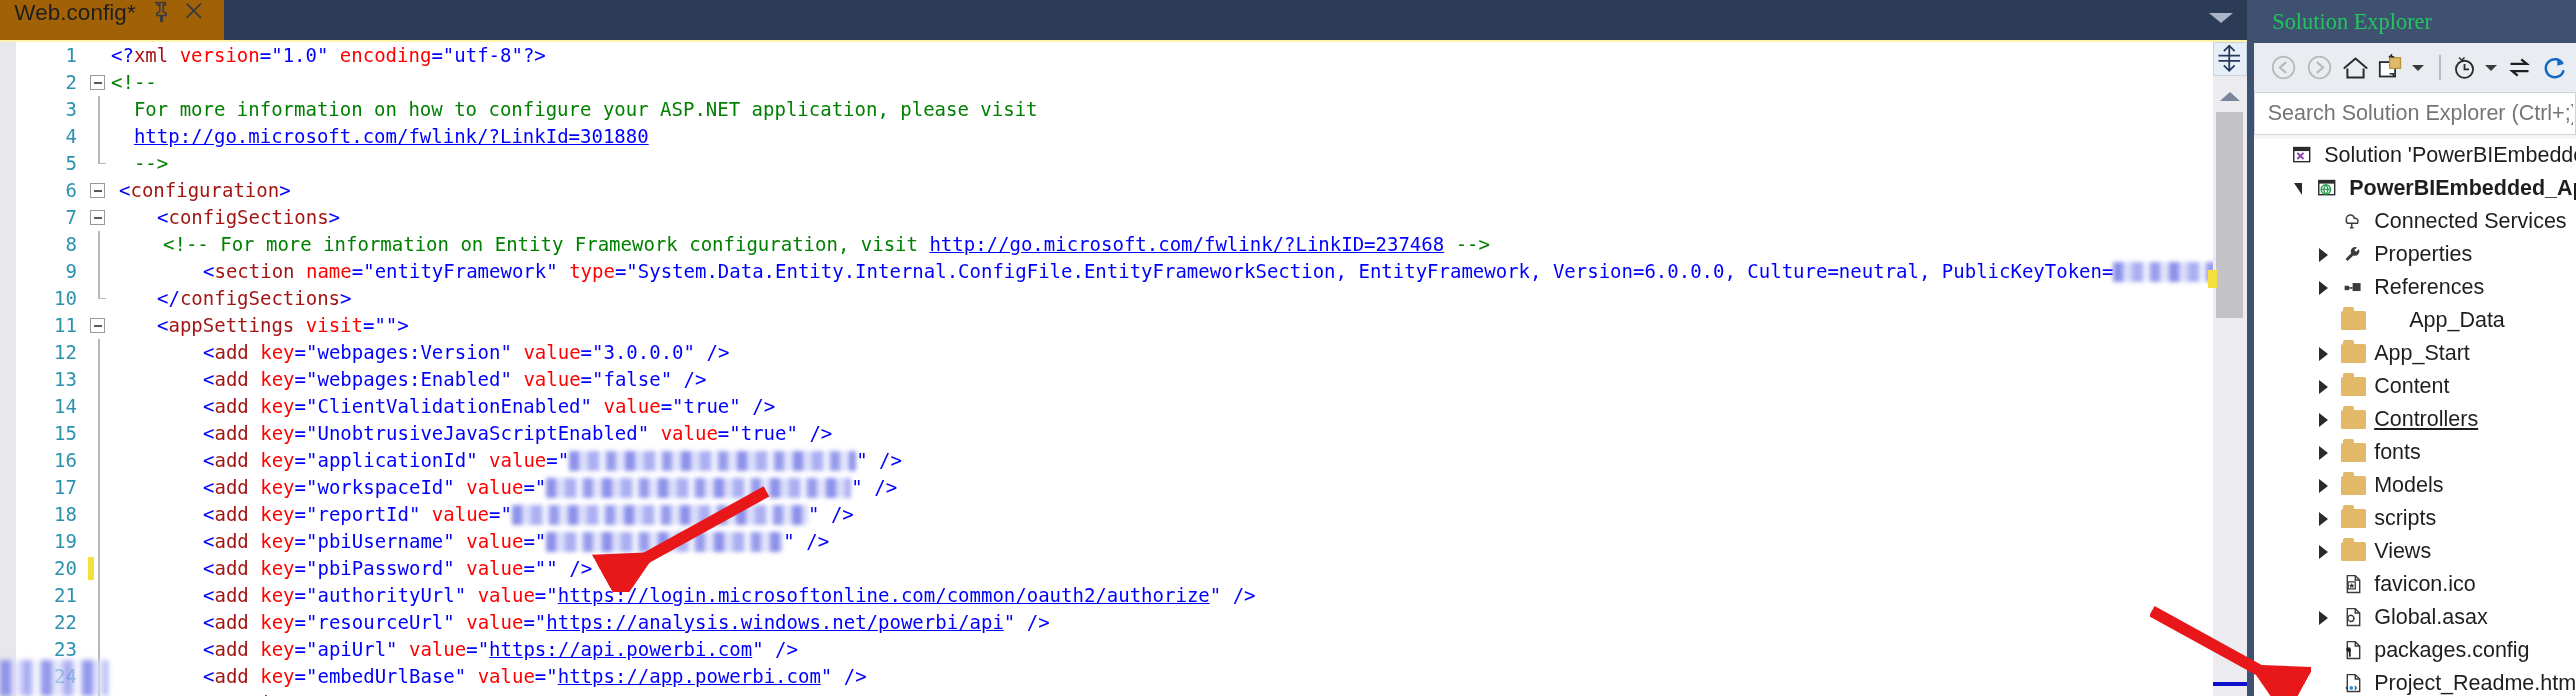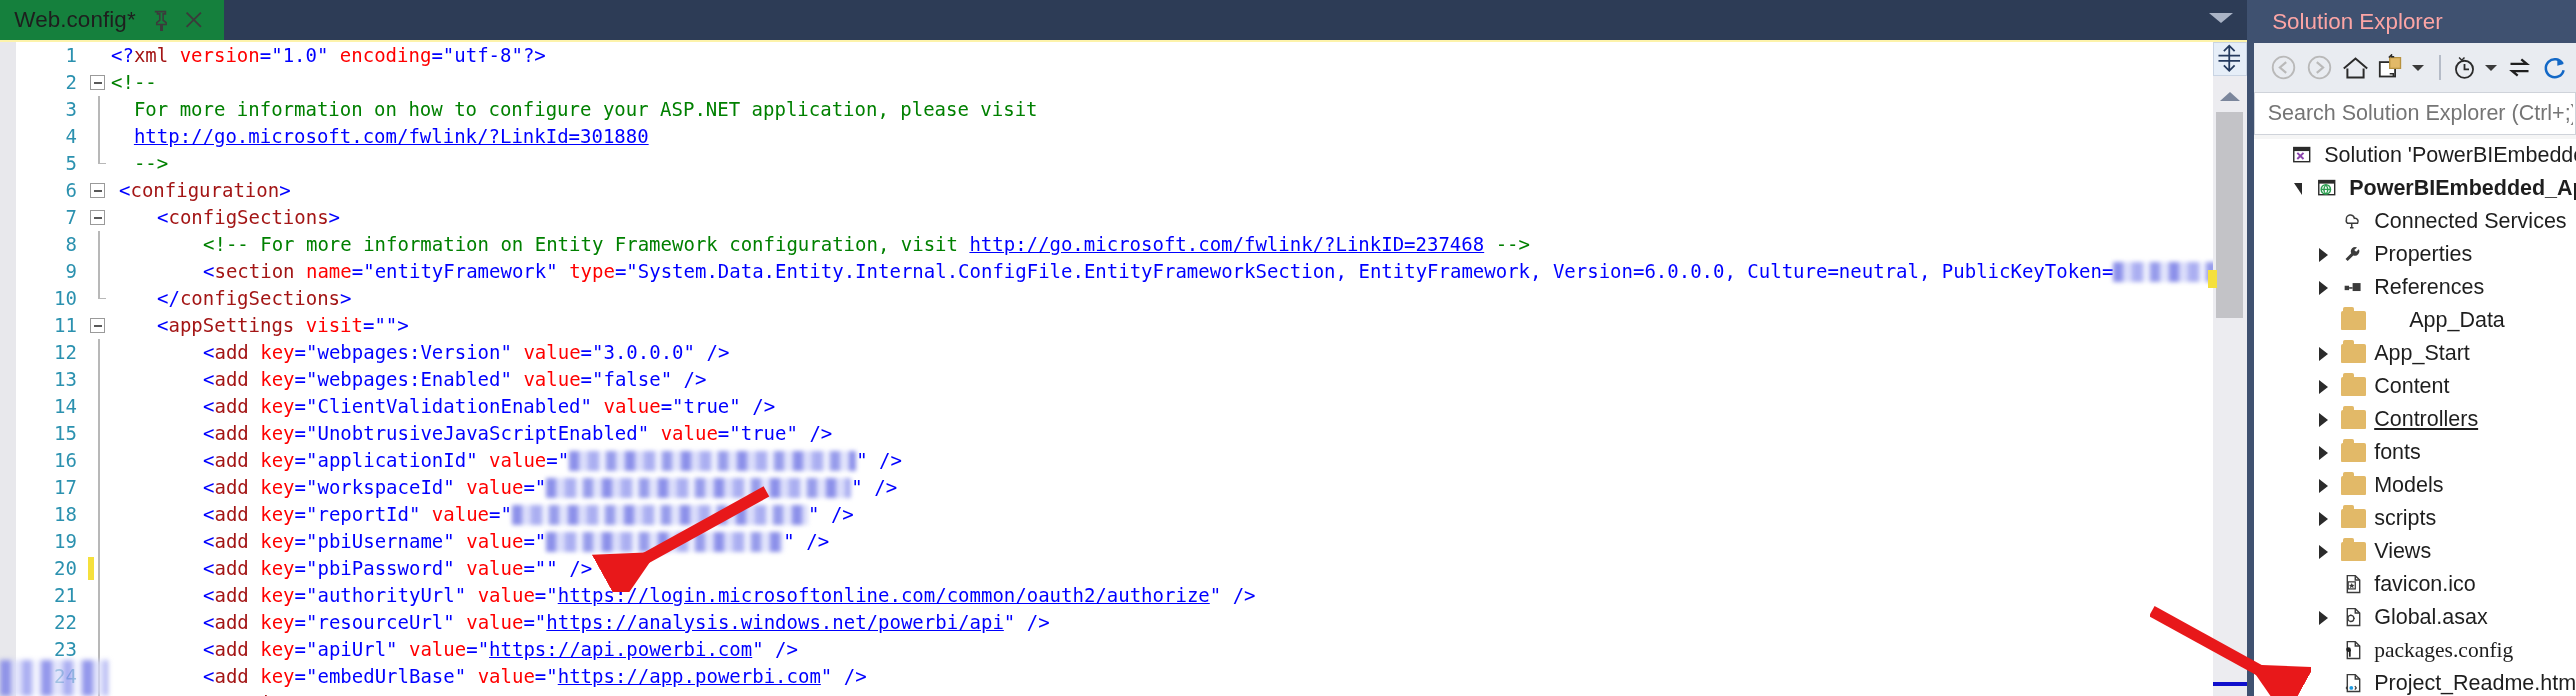--- a/index.html
+++ b/index.html
@@ -2,22 +2,22 @@
 <html style="font-size:14.3px"><head>
 <meta charset="utf-8">
 <style>
   html,body{margin:0;padding:0;background:#ffffff;}
   body{width:2576px;height:696px;overflow:hidden;font-family:"Liberation Sans",sans-serif;}
   .app{position:relative;width:2576px;height:696px;background:#2d3c56;}
 
   
   .editor-pane{position:absolute;left:0;top:0;width:2247px;height:696px;background:#2d3c56;}
   .tabstrip{position:absolute;left:0;top:0;width:2247px;height:40px;background:#2d3c56;}
-  .tab{position:absolute;left:0;top:0;height:40px;background:#15803d;
-       display:flex;align-items:center;padding:0 12.5px 0 14.3px;box-sizing:border-box;}
+  .tab{position:absolute;left:0;top:0;height:40px;background:#a16207;
+       display:flex;align-items:flex-start;padding:0 12.5px 0 14.3px;box-sizing:border-box;}
   .tab-title{font-size:22.4px;color:#1e1e1e;font-family:"Liberation Sans",sans-serif;letter-spacing:0.1px;}
   .tab-pin{margin-left:15.2px;width:20px;height:23px;position:relative;}
   .tab-pin svg{display:block;}
   .tab-close{margin-left:12.5px;width:21.5px;height:21.5px;position:relative;}
   .tab-close svg{display:block;}
   .tab-strip-caret{position:absolute;right:14.3px;top:12.5px;width:0;height:0;
       border-left:12.5px solid transparent;border-right:12.5px solid transparent;border-top:10.8px solid #aab4c6;}
 
   .editor-body{position:absolute;left:0;top:40px;width:2247px;height:656px;background:#ffffff;
       border-top:2.7px solid #fdf3ab;box-sizing:border-box;}
@@ -74,21 +74,21 @@
      background:repeating-linear-gradient(90deg,
         rgba(120,125,230,.8) 0 10.8px, rgba(215,218,250,.7) 10.8px 21.5px,
         rgba(150,155,238,.8) 21.5px 32px, rgba(235,237,253,.6) 32px 41px);
      filter:blur(2.7px);}
 
   
   .se-pane{position:absolute;left:2247px;top:0;width:329px;height:696px;background:#3f5170;}
   .se-inner{position:absolute;left:7.2px;top:0;width:322px;height:696px;background:#f5f5f5;}
   .se-title{position:absolute;left:0;top:0;width:322px;height:43px;background:#3f5170;
       display:flex;align-items:center;}
-  .se-title-text{margin-left:18px;font-size:22.4px;color:#fca5a5;font-family:Liberation Sans, sans-serif;}
+  .se-title-text{margin-left:18px;font-size:22.4px;color:#22c55e;font-family:Liberation Serif, serif;}
   .se-toolbar{position:absolute;left:0;top:43px;width:322px;height:49px;background:#e9ecf1;
       display:flex;align-items:center;padding-left:14.3px;box-sizing:border-box;}
   .tb{width:30.5px;height:30.5px;margin-right:5.4px;display:flex;align-items:center;justify-content:center;}
   .tb-sep{width:1.8px;height:25px;background:#b5bcc8;margin:0 8px;}
   .tb-caret{width:0;height:0;border-left:6.3px solid transparent;border-right:6.3px solid transparent;
             border-top:6.3px solid #3b3b3b;margin-right:7.2px;align-self:center;}
   .se-search{position:absolute;left:0;top:92px;width:322px;height:43px;background:#ffffff;
       border:0.9px solid #cfd3da;box-sizing:border-box;display:flex;align-items:center;}
   .se-search input{border:0;outline:0;width:100%;font-size:21.5px;color:#6a6a6a;padding-left:12.5px;
       font-family:"Liberation Sans",sans-serif;background:transparent;}
@@ -134,21 +134,21 @@
     <div class="editor-body">
       <div class="gutter-left"></div>
       <div class="code-area" id="code-area">
           <div class="line"><span class="lineno">1</span><span class="codetext" style="margin-left: 0px;"><span class="t-brack">&lt;?</span><span class="t-tag">xml</span><span class="t-plain"> </span><span class="t-attr">version</span><span class="t-brack">=</span><span class="t-str">"1.0"</span><span class="t-plain"> </span><span class="t-attr">encoding</span><span class="t-brack">=</span><span class="t-str">"utf-8"</span><span class="t-brack">?&gt;</span></span></div>
           <div class="line"><span class="lineno">2</span><span class="fold"></span><span class="codetext" style="margin-left: 0px;"><span class="t-com">&lt;!--</span></span></div>
           <div class="line"><span class="lineno">3</span><span class="guide"></span><span class="codetext" style="margin-left: 0px;"><span class="t-com">  For more information on how to configure your ASP.NET application, please visit</span></span></div>
           <div class="line"><span class="lineno">4</span><span class="guide"></span><span class="codetext" style="margin-left: 0px;"><span class="t-com">  </span><span class="t-link">http://go.microsoft.com/fwlink/?LinkId=301880</span></span></div>
           <div class="line"><span class="lineno">5</span><span class="guide-end"></span><span class="codetext" style="margin-left: 0px;"><span class="t-com">  --&gt;</span></span></div>
           <div class="line"><span class="lineno">6</span><span class="fold"></span><span class="codetext" style="margin-left: 8px;"><span class="t-brack">&lt;</span><span class="t-tag">configuration</span><span class="t-brack">&gt;</span></span></div>
           <div class="line"><span class="lineno">7</span><span class="fold"></span><span class="codetext" style="margin-left: 46px;"><span class="t-brack">&lt;</span><span class="t-tag">configSections</span><span class="t-brack">&gt;</span></span></div>
-          <div class="line"><span class="lineno">8</span><span class="guide"></span><span class="codetext" style="margin-left: 92px;"><span class="t-com">&lt;!-- For more information on Entity Framework configuration, visit </span><span class="t-link">http://go.microsoft.com/fwlink/?LinkID=237468</span><span class="t-com"> --&gt;</span></span></div>
+          <div class="line"><span class="lineno">8</span><span class="guide"></span><span class="codetext" style="margin-left: 52px;"><span class="t-com">&lt;!-- For more information on Entity Framework configuration, visit </span><span class="t-link">http://go.microsoft.com/fwlink/?LinkID=237468</span><span class="t-com"> --&gt;</span></span></div>
           <div class="line"><span class="lineno">9</span><span class="guide"></span><span class="codetext" style="margin-left: 92px;"><span class="t-brack">&lt;</span><span class="t-tag">section</span><span class="t-plain"> </span><span class="t-attr">name</span><span class="t-brack">=</span><span class="t-str">"entityFramework"</span><span class="t-plain"> </span><span class="t-attr">type</span><span class="t-brack">=</span><span class="t-str">"System.Data.Entity.Internal.ConfigFile.EntityFrameworkSection, EntityFramework, Version=6.0.0.0, Culture=neutral, PublicKeyToken=</span><span class="blur" style="width: 143px;"></span></span></div>
           <div class="line"><span class="lineno">10</span><span class="guide-end"></span><span class="codetext" style="margin-left: 46px;"><span class="t-brack">&lt;/</span><span class="t-tag">configSections</span><span class="t-brack">&gt;</span></span></div>
           <div class="line"><span class="lineno">11</span><span class="fold"></span><span class="codetext" style="margin-left: 46px;"><span class="t-brack">&lt;</span><span class="t-tag">appSettings</span><span class="t-plain"> </span><span class="t-attr">visit</span><span class="t-brack">=</span><span class="t-str">""</span><span class="t-brack">&gt;</span></span></div>
           <div class="line"><span class="lineno">12</span><span class="guide"></span><span class="codetext" style="margin-left: 92px;"><span class="t-brack">&lt;</span><span class="t-tag">add</span><span class="t-plain"> </span><span class="t-attr">key</span><span class="t-brack">=</span><span class="t-str">"webpages:Version"</span><span class="t-plain"> </span><span class="t-attr">value</span><span class="t-brack">=</span><span class="t-str">"3.0.0.0"</span><span class="t-plain"> </span><span class="t-brack">/&gt;</span></span></div>
           <div class="line"><span class="lineno">13</span><span class="guide"></span><span class="codetext" style="margin-left: 92px;"><span class="t-brack">&lt;</span><span class="t-tag">add</span><span class="t-plain"> </span><span class="t-attr">key</span><span class="t-brack">=</span><span class="t-str">"webpages:Enabled"</span><span class="t-plain"> </span><span class="t-attr">value</span><span class="t-brack">=</span><span class="t-str">"false"</span><span class="t-plain"> </span><span class="t-brack">/&gt;</span></span></div>
           <div class="line"><span class="lineno">14</span><span class="guide"></span><span class="codetext" style="margin-left: 92px;"><span class="t-brack">&lt;</span><span class="t-tag">add</span><span class="t-plain"> </span><span class="t-attr">key</span><span class="t-brack">=</span><span class="t-str">"ClientValidationEnabled"</span><span class="t-plain"> </span><span class="t-attr">value</span><span class="t-brack">=</span><span class="t-str">"true"</span><span class="t-plain"> </span><span class="t-brack">/&gt;</span></span></div>
           <div class="line"><span class="lineno">15</span><span class="guide"></span><span class="codetext" style="margin-left: 92px;"><span class="t-brack">&lt;</span><span class="t-tag">add</span><span class="t-plain"> </span><span class="t-attr">key</span><span class="t-brack">=</span><span class="t-str">"UnobtrusiveJavaScriptEnabled"</span><span class="t-plain"> </span><span class="t-attr">value</span><span class="t-brack">=</span><span class="t-str">"true"</span><span class="t-plain"> </span><span class="t-brack">/&gt;</span></span></div>
           <div class="line"><span class="lineno">16</span><span class="guide"></span><span class="codetext" style="margin-left: 92px;"><span class="t-brack">&lt;</span><span class="t-tag">add</span><span class="t-plain"> </span><span class="t-attr">key</span><span class="t-brack">=</span><span class="t-str">"applicationId"</span><span class="t-plain"> </span><span class="t-attr">value</span><span class="t-brack">=</span><span class="t-str">"</span><span class="blur" style="width: 287px;"></span><span class="t-str">"</span><span class="t-plain"> </span><span class="t-brack">/&gt;</span></span></div>
           <div class="line"><span class="lineno">17</span><span class="guide"></span><span class="codetext" style="margin-left: 92px;"><span class="t-brack">&lt;</span><span class="t-tag">add</span><span class="t-plain"> </span><span class="t-attr">key</span><span class="t-brack">=</span><span class="t-str">"workspaceId"</span><span class="t-plain"> </span><span class="t-attr">value</span><span class="t-brack">=</span><span class="t-str">"</span><span class="blur" style="width: 305px;"></span><span class="t-str">"</span><span class="t-plain"> </span><span class="t-brack">/&gt;</span></span></div>
           <div class="line"><span class="lineno">18</span><span class="guide"></span><span class="codetext" style="margin-left: 92px;"><span class="t-brack">&lt;</span><span class="t-tag">add</span><span class="t-plain"> </span><span class="t-attr">key</span><span class="t-brack">=</span><span class="t-str">"reportId"</span><span class="t-plain"> </span><span class="t-attr">value</span><span class="t-brack">=</span><span class="t-str">"</span><span class="blur" style="width: 296px;"></span><span class="t-str">"</span><span class="t-plain"> </span><span class="t-brack">/&gt;</span></span></div>
@@ -392,21 +392,21 @@
             <span class="lbl" style="left: 120px;">Global.asax</span>
           </div>
           <div class="tr">
             <span class="ico" style="left: 86px;">
               <svg width="25" height="23" viewBox="0 0 28 26">
                 <path d="M7 3 h9 l5 5 v14 h-14 z" fill="#fff" stroke="#3b3b3b" stroke-width="1.6"></path>
                 <path d="M16 3 v5 h5" fill="none" stroke="#3b3b3b" stroke-width="1.6"></path>
                 <path d="M11 12 a2.6 2.6 0 1 0 -2.2 2.5 L8.8 20 l2 0 l0 -5.5 A2.6 2.6 0 0 0 11 12 z" fill="#1f1f1f"></path>
               </svg>
             </span>
-            <span class="lbl" style="left: 120px; font-family: Liberation Serif, serif;">packages.config</span>
+            <span class="lbl" style="left: 120px;">packages.config</span>
           </div>
           <div class="tr">
             <span class="ico" style="left: 86px;">
               <svg width="25" height="23" viewBox="0 0 28 26">
                 <path d="M7 3 h9 l5 5 v14 h-14 z" fill="#fff" stroke="#3b3b3b" stroke-width="1.6"></path>
                 <path d="M16 3 v5 h5" fill="none" stroke="#3b3b3b" stroke-width="1.6"></path>
                 <circle cx="11.5" cy="18" r="2.2" fill="#1e9ae0"></circle>
                 <path d="M7.5 16 l-1.6 2 l1.6 2 M15.5 16 l1.6 2 l-1.6 2" fill="none" stroke="#3b3b3b" stroke-width="1.4"></path>
               </svg>
             </span>

